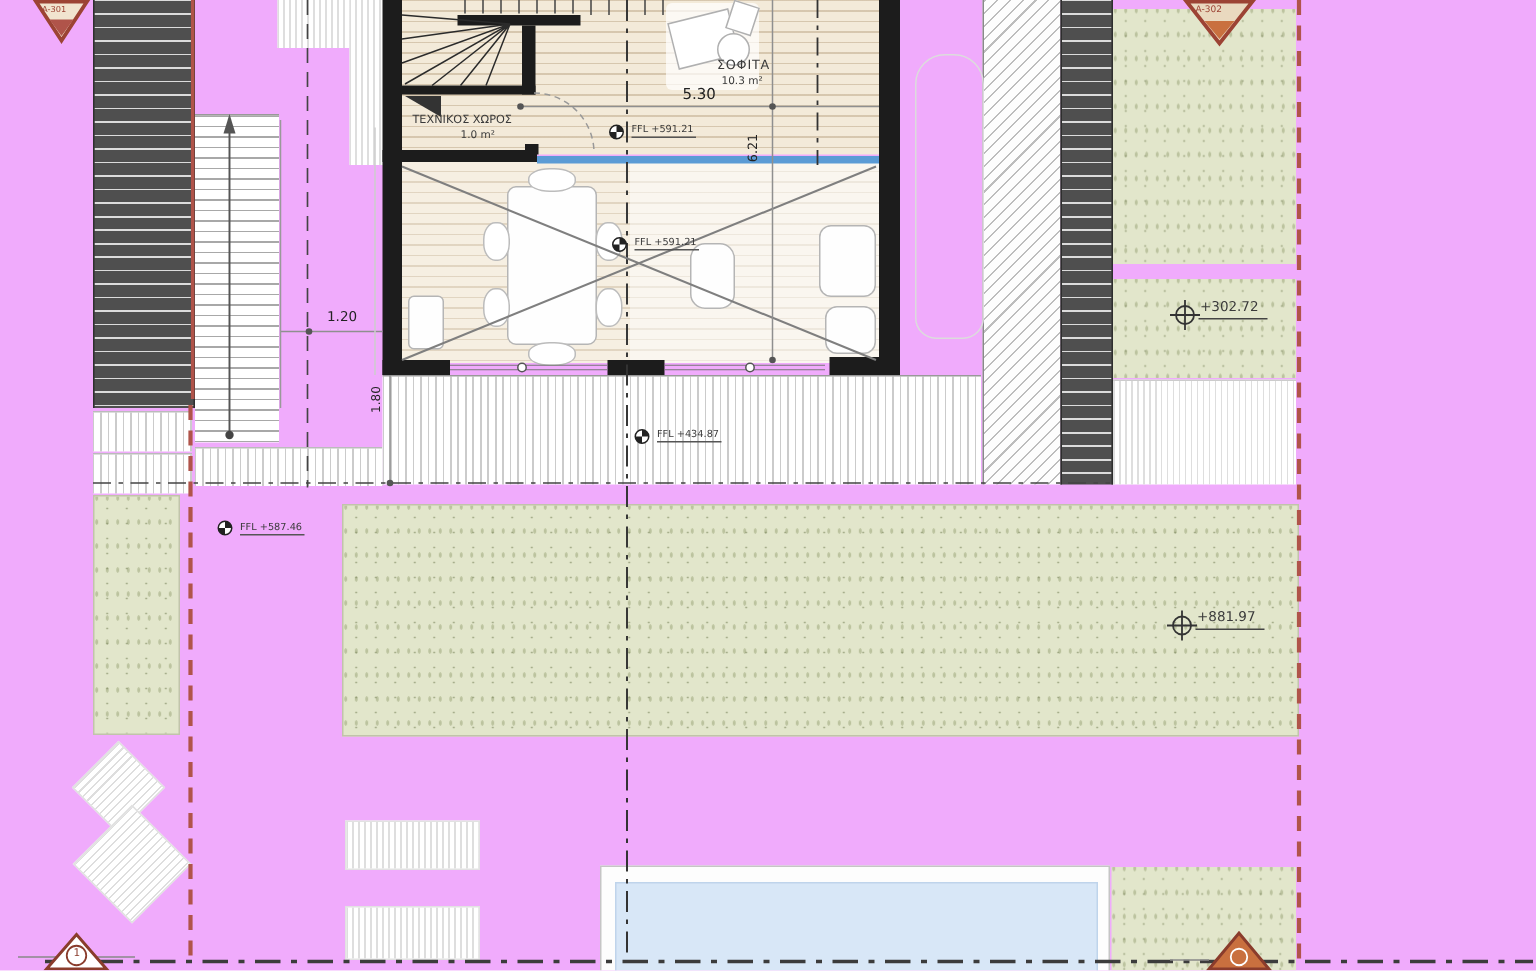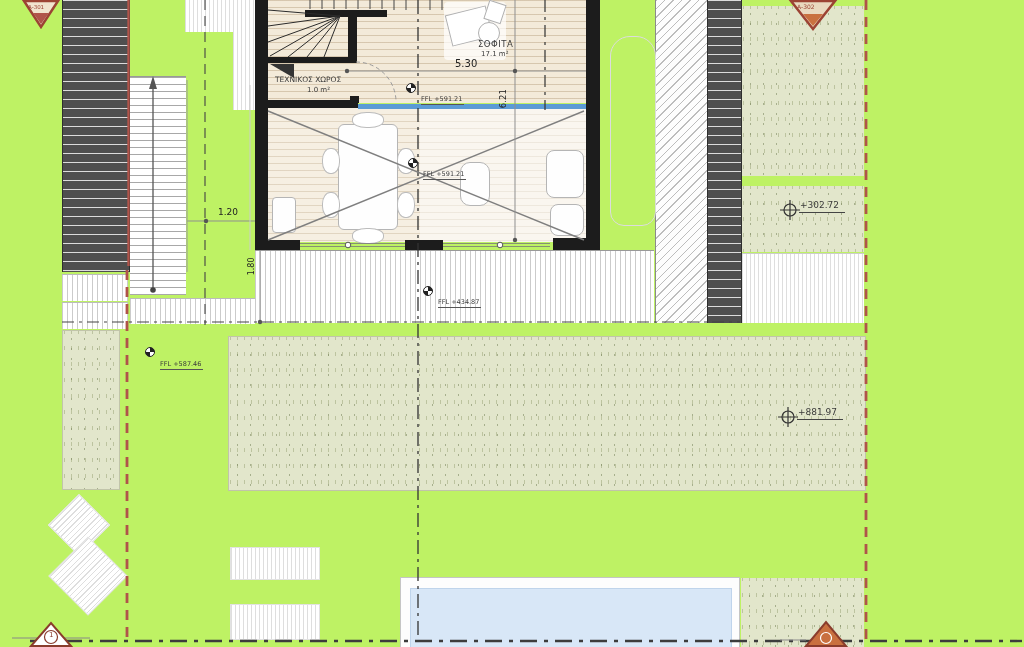--- a/index.html
+++ b/index.html
@@ -1,16 +1,16 @@
 <!DOCTYPE html>
 <html><head>
 <meta charset="utf-8">
 <style>
   html,body{margin:0;padding:0;background:#ffffff;}
-  #plan{position:relative;width:1024px;height:647px;background:#bef264;overflow:hidden;
+  #plan{position:relative;width:1024px;height:647px;background:#f0abfc;overflow:hidden;
         font-family:"DejaVu Sans",sans-serif;}
   .abs{position:absolute;}
   
   .wood{background-color:#f3ead9;
     background-image:repeating-linear-gradient(180deg,rgba(186,164,132,.5) 0 1px,transparent 1px 7px);}
   .wood-light{background-color:#f6efe2;
     background-image:repeating-linear-gradient(180deg,rgba(186,164,132,.35) 0 1px,transparent 1px 7px);}
   .dark-band{background-color:#4f4f4f;
     background-image:repeating-linear-gradient(180deg,rgba(255,255,255,.8) 0 1px,transparent 1px 9px);
     border-left:1px solid #2e2e2e;border-right:1px solid #2e2e2e;}
@@ -25,21 +25,21 @@
     background-image:repeating-linear-gradient(180deg,#a8a8a8 0 1px,transparent 1px 7px);}
   .green{background-color:#e2e6cb;
     background-image:radial-gradient(rgba(118,130,88,.55) .7px,transparent 1px),
                      radial-gradient(rgba(150,160,115,.5) .7px,transparent 1px);
     background-size:13px 10px,7px 16px;background-position:2px 3px,5px 9px;}
   .green-bd{border:1px solid #c1c4aa;}
   .wall{background:#1c1c1c;}
   .furn{background:#fefefe;border:1px solid #b5b5b5;border-radius:4px;}
   .chair{background:#fff;border:1px solid #bcbcbc;border-radius:45%;}
   .lbl{position:absolute;color:#3a3a3a;white-space:nowrap;line-height:1.1;}
-  .ffl{font-size:6.5px;border-bottom:1px solid #555;padding:17px 2px 1px 0;}
+  .ffl{font-size:6.5px;border-bottom:1px solid #555;padding:4px 2px 1px 0;}
   .spot{font-size:9px;border-bottom:1px solid #444;padding:0 6px 1px 1px;}
   .rot{transform:rotate(-90deg);transform-origin:center;}
   svg{position:absolute;left:0;top:0;}
 </style>
 </head>
 <body>
 
 <div id="plan">
 
   <div class="abs dark-band" style="left:62px;top:0;width:66px;height:272px;"></div>
@@ -184,21 +184,21 @@
       <circle cx="51" cy="637" r="6.5" fill="#fff" stroke="#8a3c2c" stroke-width="1.2"></circle>
     </g>
     <g>
       <path d="M780,640 H806" stroke="#888" stroke-width="1"></path>
       <polygon points="806,646 846,646 826,622" fill="#c9703f" stroke="#8a3c2c" stroke-width="2"></polygon>
       <circle cx="826" cy="638" r="5.5" fill="none" stroke="#fff" stroke-width="1.2"></circle>
     </g>
   </svg>
 
   <div class="lbl" style="left:478px;top:40px;font-size:8.5px;letter-spacing:.5px;">ΣΟΦΙΤΑ</div>
-  <div class="lbl" style="left:481px;top:51px;font-size:7px;">17.1 m²</div>
+  <div class="lbl" style="left:481px;top:51px;font-size:7px;">10.3 m²</div>
   <div class="lbl" style="left:275px;top:76px;font-size:7.5px;">ΤΕΧΝΙΚΟΣ ΧΩΡΟΣ</div>
   <div class="lbl" style="left:307px;top:87px;font-size:7px;">1.0 m²</div>
 
   <div class="lbl" style="left:455px;top:58px;font-size:10px;font-weight:500;color:#222;">5.30</div>
   <div class="lbl rot" style="left:494px;top:94px;font-size:8.5px;color:#222;">6.21</div>
   <div class="lbl" style="left:218px;top:208px;font-size:9px;color:#222;text-align:center;">1.20</div>
   <div class="lbl rot" style="left:243px;top:262px;font-size:8px;color:#222;">1.80</div>
 
   <div class="lbl ffl" style="left:421px;top:79px;">FFL +591.21</div>
   <div class="lbl ffl" style="left:423px;top:154px;">FFL +591.21</div>

